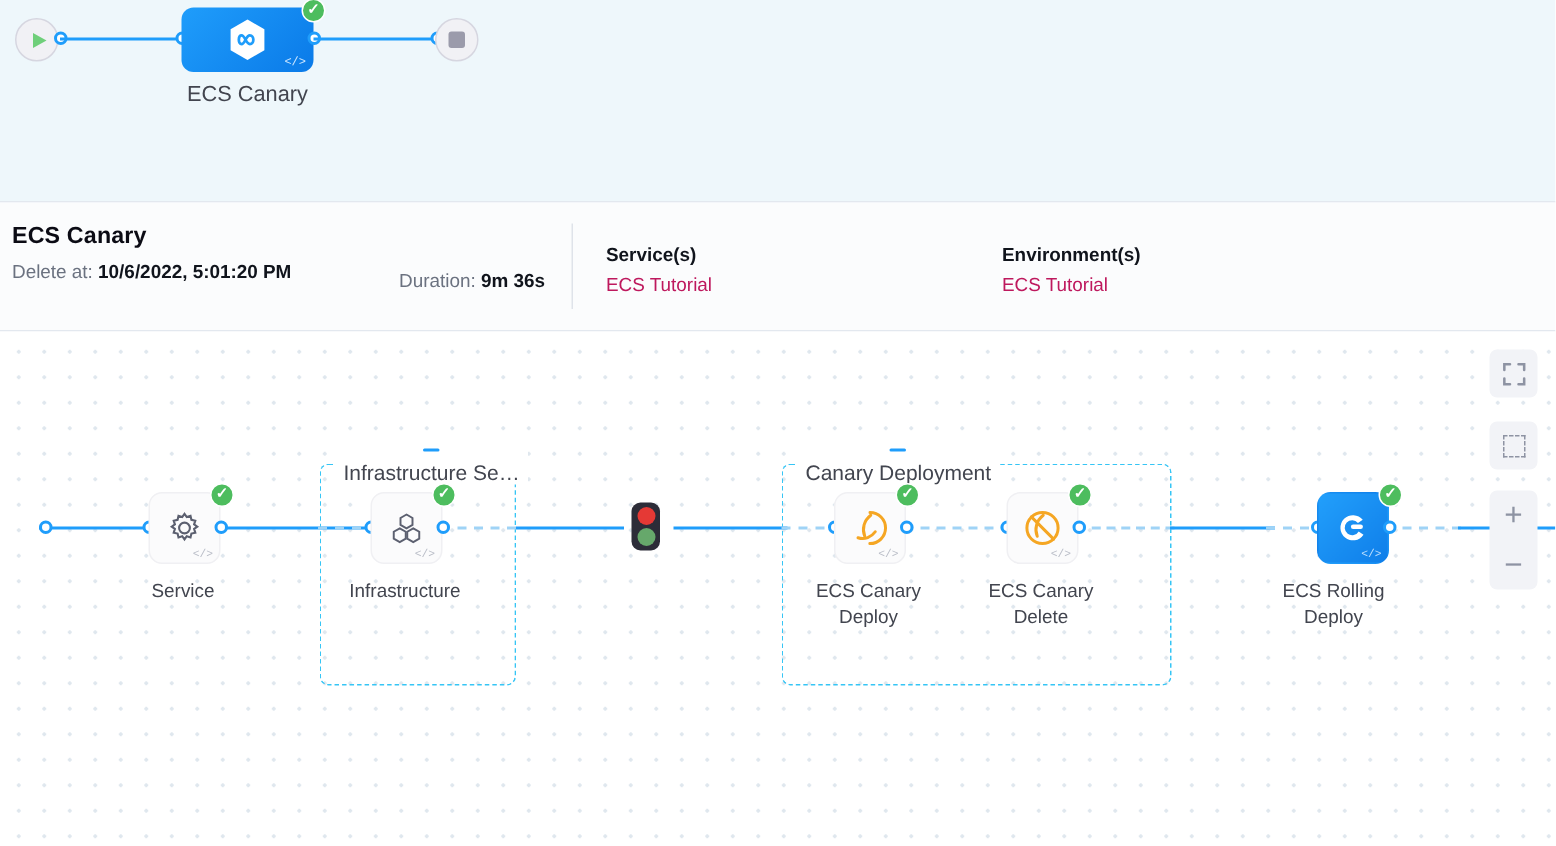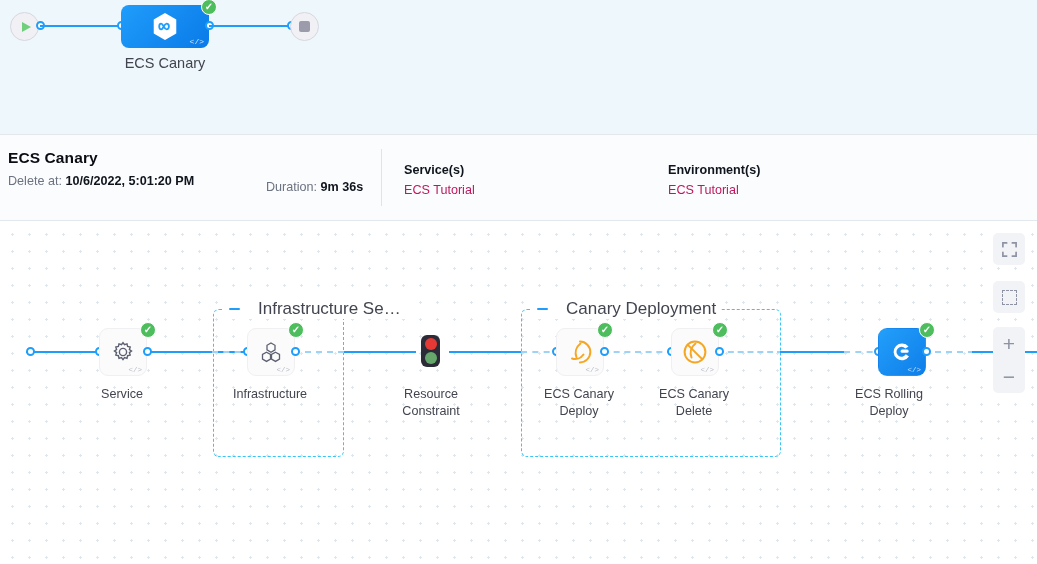--- a/index.html
+++ b/index.html
@@ -98,23 +98,23 @@
   }
 
   
   .group {
     position: absolute;
     border: 1.6px dashed #36c5f5;
     border-radius: 6px;
   }
   .group-label {
     position: absolute; top: -11px; left: 10px;
-    display: flex; align-items: center; gap: 18px;
+    display: flex; align-items: center; gap: 6px;
     background: #ffffff; padding: 0 5px;
-    font-size: 17px; color: #42454f; white-space: nowrap;
+    font-size: 14px; color: #42454f; white-space: nowrap; flex-direction: column;
   }
   .g-dash { width: 11px; height: 2.2px; background: #1f9dfb; border-radius: 2px; }
 
   
   .node {
     position: absolute; width: 48px; height: 48px;
     border-radius: 9px; background: #fbfbfc;
     border: 1px solid #f0f0f3;
     display: flex; align-items: center; justify-content: center;
   }
@@ -280,24 +280,20 @@
   <div class="badge-check" style="left:288px; top:101px;">✓</div>
   <div class="port" style="left:291px; top:126px;"></div>
   <div class="node-label" style="left:205px; top:165px;">Infrastructure</div>
 
   <div style="position:absolute; left:421px; top:114px;">
     <div class="tl-body">
       <div class="tl-red"></div>
       <div class="tl-green"></div>
     </div>
   </div>
-  <div class="node-label" style="left:366px; top:165px;">
-    <div>Resource</div>
-    <div>Constraint</div>
-  </div>
 
   <div class="port" style="left:552px; top:126px;"></div>
   <div class="node" style="left:556px; top:107px;">
     <svg width="26" height="26" viewBox="0 0 26 26">
       <g fill="none" stroke="#f5a623" stroke-width="2" stroke-linecap="round">
         <path d="M13 2.6 A10.4 10.4 0 1 1 12.9 23.4"></path>
         <path d="M13.5 4.5 C 9 8 7.5 13.5 9.5 18.5"></path>
         <path d="M5 19.5 C 9.5 21 14 19 16.5 15.5"></path>
       </g>
     </svg>

